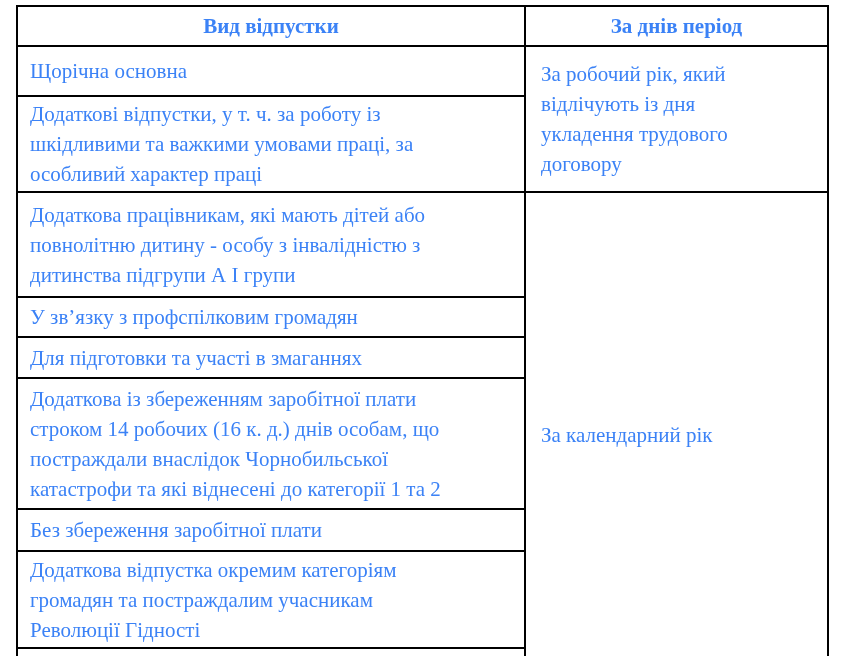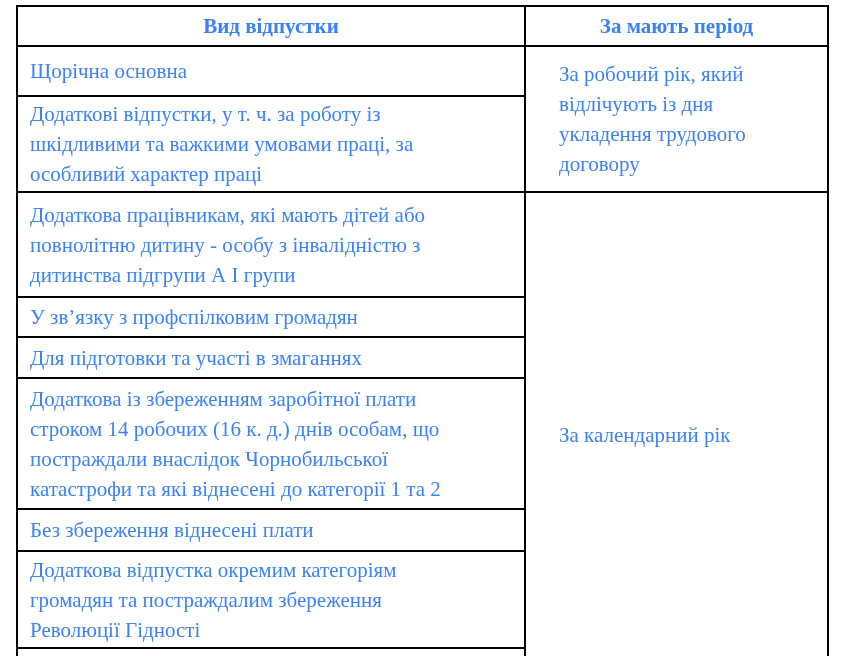--- a/index.html
+++ b/index.html
@@ -36,21 +36,21 @@
     text-align: center;
     padding: 2px 6px;
   }
   td.type-cell {
     text-align: left;
     padding: 2px 1px 2px 12px;
   }
   td.period-cell {
     text-align: left;
     vertical-align: middle;
-    padding: 2px 8px 2px 33px;
+    padding: 2px 8px 2px 15px;
   }
   tr.r-header { height: 40px; }
   tr.r1 { height: 50px; }
   tr.r2 { height: 95px; margin-left: 21px; }
   tr.r3 { height: 105px; }
   tr.r4 { height: 40px; }
   tr.r5 { height: 41px; margin-left: 44px; }
   tr.r6 { height: 131px; margin-left: 12px; }
   tr.r7 { height: 42px; }
   tr.r8 { height: 97px; }
@@ -61,21 +61,21 @@
 
 <div class="page">
   <table class="vacation-table">
     <colgroup>
       <col class="c1">
       <col class="c2">
     </colgroup>
     <thead>
       <tr class="r-header">
         <th>Вид відпустки</th>
-        <th>За мають період</th>
+        <th>За днів період</th>
       </tr>
     </thead>
     <tbody>
       <tr class="r1">
         <td class="type-cell">Щорічна основна</td>
         <td class="period-cell" rowspan="2">За робочий рік, який
 відлічують із дня
 укладення трудового
 договору</td>
       </tr>
@@ -96,25 +96,25 @@
       <tr class="r5">
         <td class="type-cell">Для підготовки та участі в змаганнях</td>
       </tr>
       <tr class="r6">
         <td class="type-cell">Додаткова із збереженням заробітної плати
 строком 14 робочих (16 к. д.) днів особам, що
 постраждали внаслідок Чорнобильської
 катастрофи та які віднесені до категорії 1 та 2</td>
       </tr>
       <tr class="r7">
-        <td class="type-cell">Без збереження віднесені плати</td>
+        <td class="type-cell">Без збереження заробітної плати</td>
       </tr>
       <tr class="r8">
         <td class="type-cell">Додаткова відпустка окремим категоріям
-громадян та постраждалим збереження
+громадян та постраждалим учасникам
 Революції Гідності</td>
       </tr>
       <tr class="r9">
         <td class="type-cell"></td>
       </tr>
     </tbody>
   </table>
 </div>
 
 </body></html>

